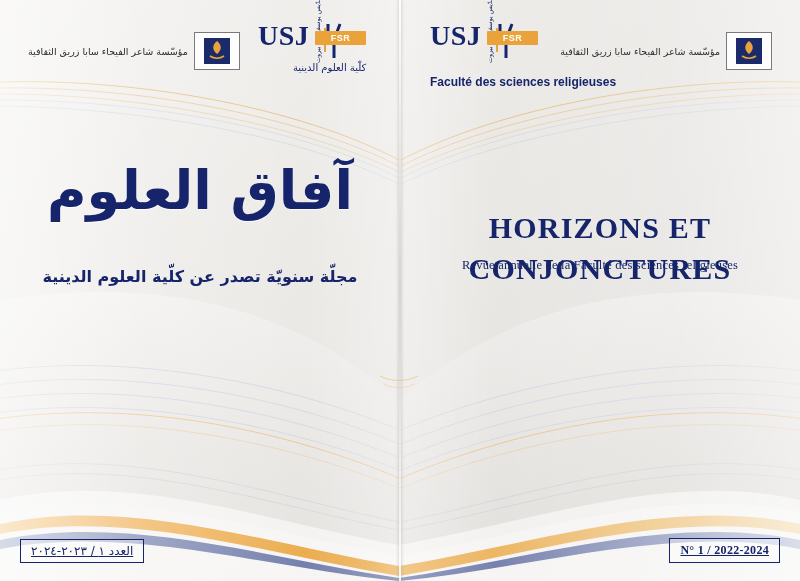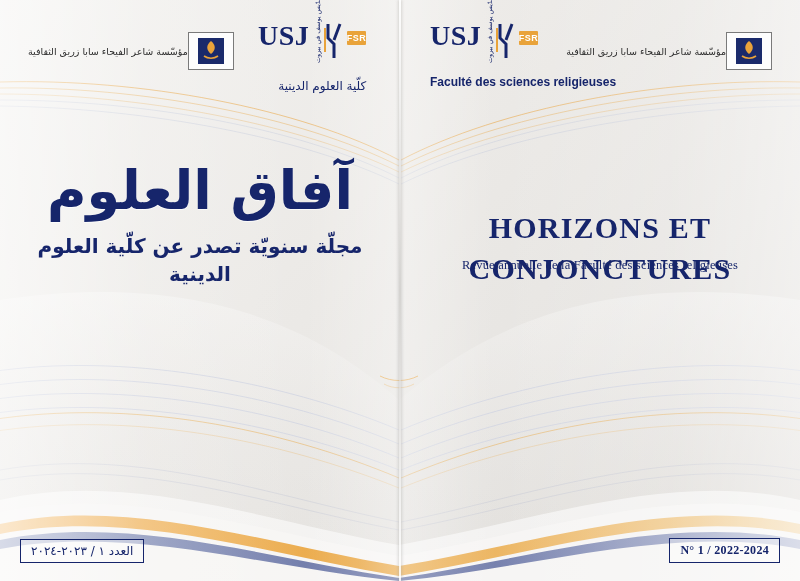--- a/index.html
+++ b/index.html
@@ -56,20 +56,21 @@
     position: absolute;
     top: 0; left: 0;
     width: 800px;
     height: 100px;
   }
   .sabbagh-logo {
     position: absolute;
     top: 32px;
     display: flex;
     align-items: center;
+    gap: 6px;
   }
   .sabbagh-left { left: 28px; }
   .sabbagh-right { right: 28px; }
   .sabbagh-text {
     font-family: "DejaVu Sans", sans-serif;
     font-size: 9.5px;
     color: #2b2b2b;
     direction: rtl;
     white-space: nowrap;
     letter-spacing: 0px;
@@ -126,35 +127,35 @@
   }
   .fsr-badge {
     position: absolute;
     right: 0;
     top: 9px;
     background: #e9a33a;
     color: #ffffff;
     font-family: "Liberation Sans", sans-serif;
     font-size: 9px;
     font-weight: bold;
-    padding: 2px 0;
+    padding: 2px 16px;
     letter-spacing: 0.5px;
     border-radius: 1px;
   }
   .usj-sub {
     margin-top: 13px;
     font-family: "Liberation Sans", sans-serif;
     font-size: 12px;
     font-weight: bold;
     color: #16256b;
   }
   .usj-sub-ar {
-    margin-top: 17px;
-    font-family: "DejaVu Sans", sans-serif;
-    font-size: 12px;
+    margin-top: 0;
+    font-family: "DejaVu Sans", sans-serif;
+    font-size: 10px;
     color: #16256b;
     direction: rtl;
   }
 
   
   .arabic-title {
     position: absolute;
     left: 20px;
     top: 160px;
     width: 360px;
@@ -164,26 +165,26 @@
     font-size: 54px;
     font-weight: bold;
     color: #16256b;
     letter-spacing: 0px;
     line-height: 1.15;
     text-shadow: 0 1px 0 rgba(255,255,255,0.7);
   }
   .arabic-sub {
     position: absolute;
     left: 20px;
-    top: 232px;
+    top: 266px;
     width: 360px;
     text-align: center;
     direction: rtl;
     font-family: "DejaVu Sans", sans-serif;
-    font-size: 20px;
+    font-size: 16px;
     font-weight: bold;
     color: #16256b;
     line-height: 1.4;
   }
 
   
   .fr-title {
     position: absolute;
     left: 420px;
     top: 208px;
@@ -211,20 +212,21 @@
   
   .issue-box {
     position: absolute;
     bottom: 18px;
     border: 1px solid #16256b;
     color: #16256b;
     background: rgba(255,255,255,0.35);
     padding: 4px 10px;
     font-size: 12px;
     letter-spacing: 0.3px;
+    text-decoration: underline;
   }
   .issue-left {
     left: 20px;
     direction: rtl;
     font-family: "DejaVu Sans", sans-serif;
     font-size: 12px;
   }
   .issue-right {
     right: 20px;
     font-family: "Liberation Serif", serif;

